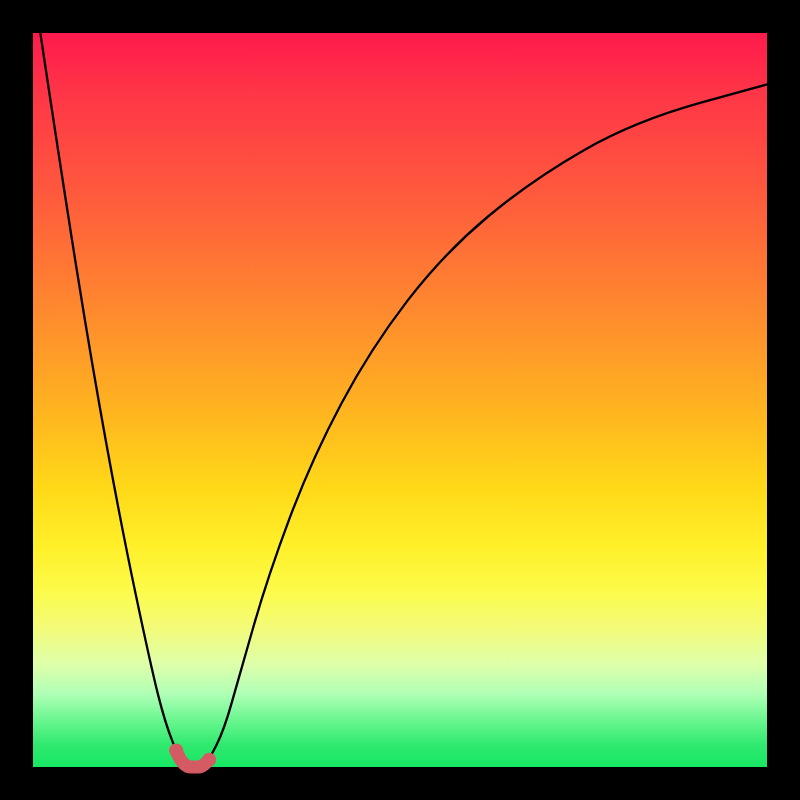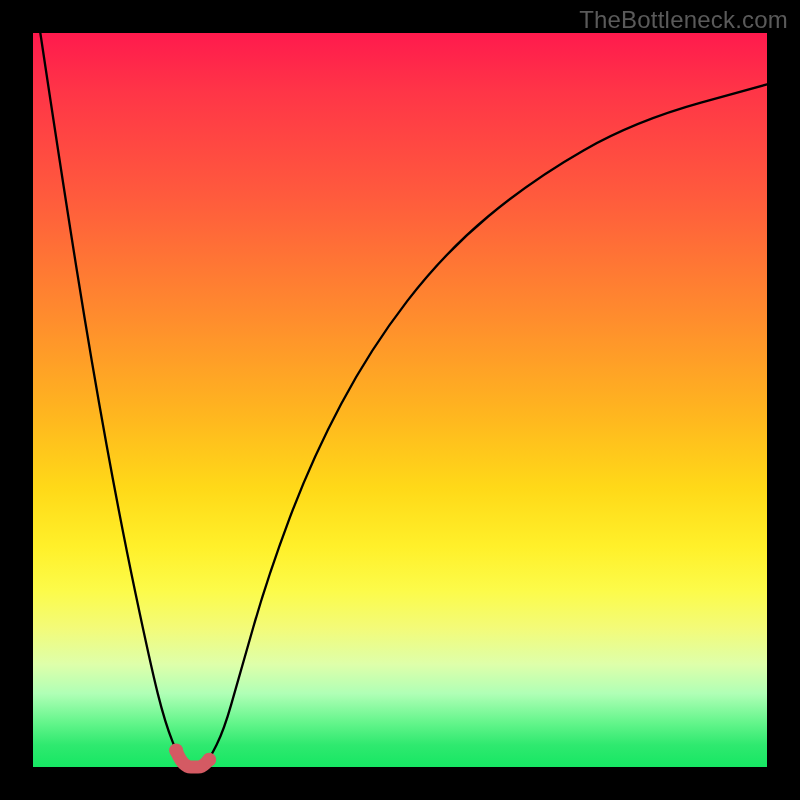--- a/index.html
+++ b/index.html
@@ -90,15 +90,14 @@
 
       <path id="main-path" class="main-curve" d="M 7.34 0 Q 29.36 146.79999999999995 44.04 238.54999999999995 Q 58.72 330.29999999999995 73.4 411.03999999999996 Q 88.08 491.78 102.75999999999999 561.51 Q 117.44 631.24 124.78 660.6 Q 132.12 689.96 139.46 708.31 Q 146.8 726.66 150.47 730.3299999999999 Q 154.14 734 157.81 734 Q 161.48 734 165.14999999999998 734 Q 168.82 734 172.49 730.3299999999999 Q 176.16 726.66 183.5 711.98 Q 190.84 697.3 198.18 671.6099999999999 Q 205.52 645.92 220.2 594.54 Q 234.88 543.16 256.9 484.44 Q 278.92 425.72 308.28 370.6700000000001 Q 337.64 315.62000000000006 374.34000000000003 267.9100000000001 Q 411.04 220.20000000000005 455.08000000000004 183.5 Q 499.12000000000006 146.79999999999995 550.5 117.44 Q 601.88 88.08000000000004 667.94 69.73000000000002 L 734 51.379999999999995"></path>
 
       <path id="marker-path" class="marker-curve" d="M 143.13 717.485 Q 146.8 726.66 150.47 730.3299999999999 Q 154.14 734 157.81 734 Q 161.48 734 165.14999999999998 734 Q 168.82 734 172.49 730.3299999999999 L 176.16 726.66"></path>
       <circle id="marker-dot-l" class="marker-dot" r="7" cx="143.13" cy="717.485"></circle>
       <circle id="marker-dot-r" class="marker-dot" r="7" cx="176.16" cy="726.66"></circle>
     </svg>
 
   </div>
 
-  <div class="watermark">TheBottleneck.com</div>
 
 </div>
 
 </body></html>

